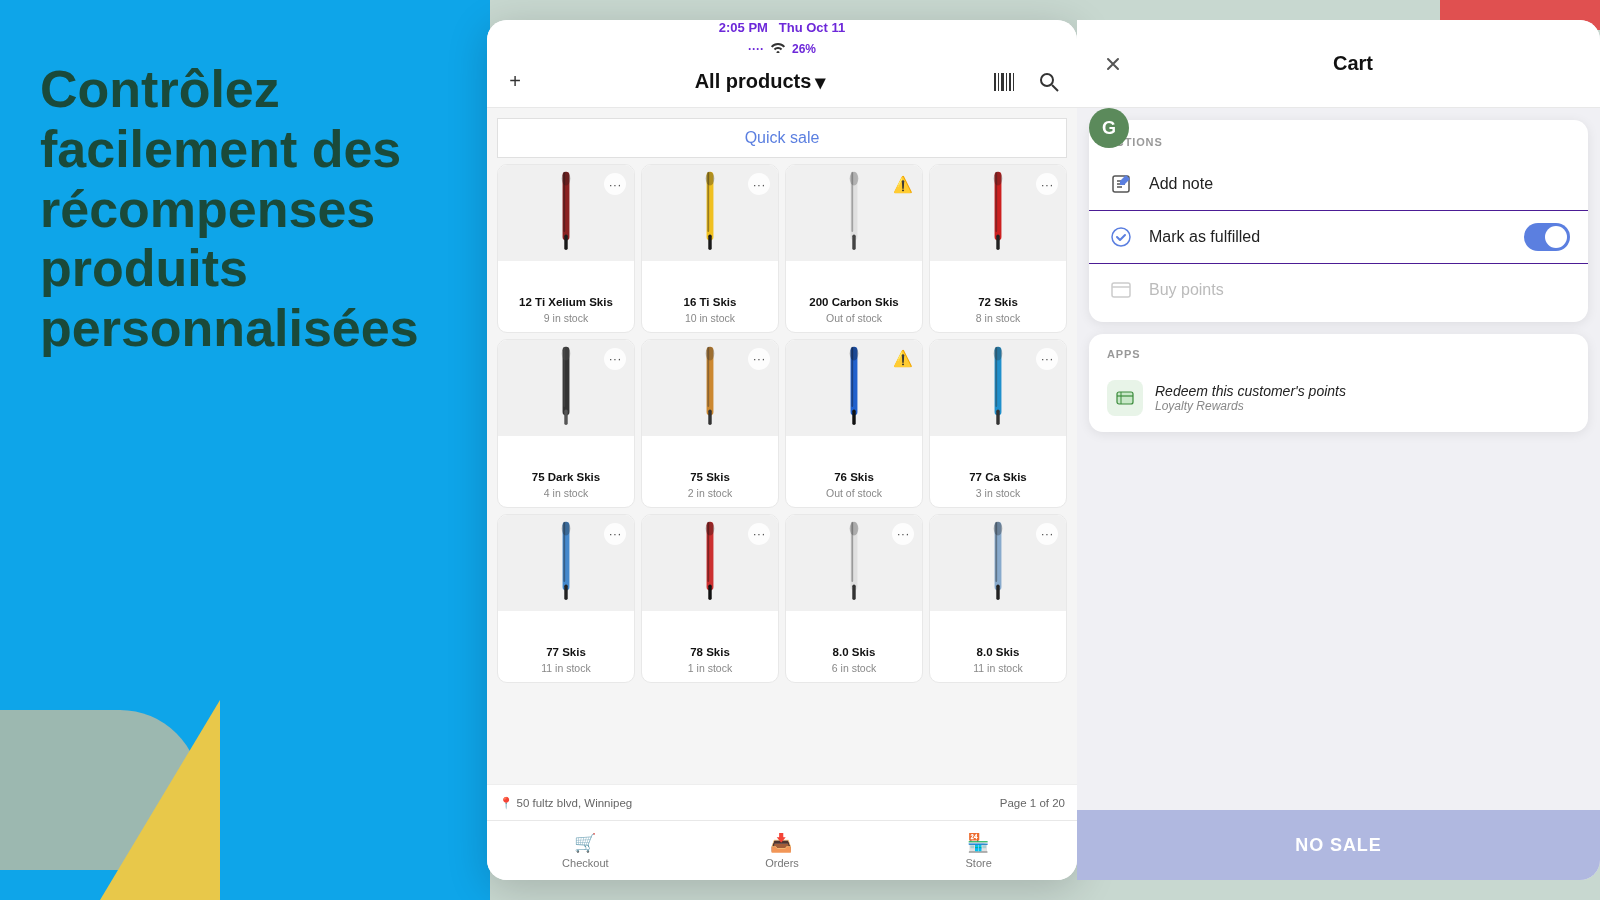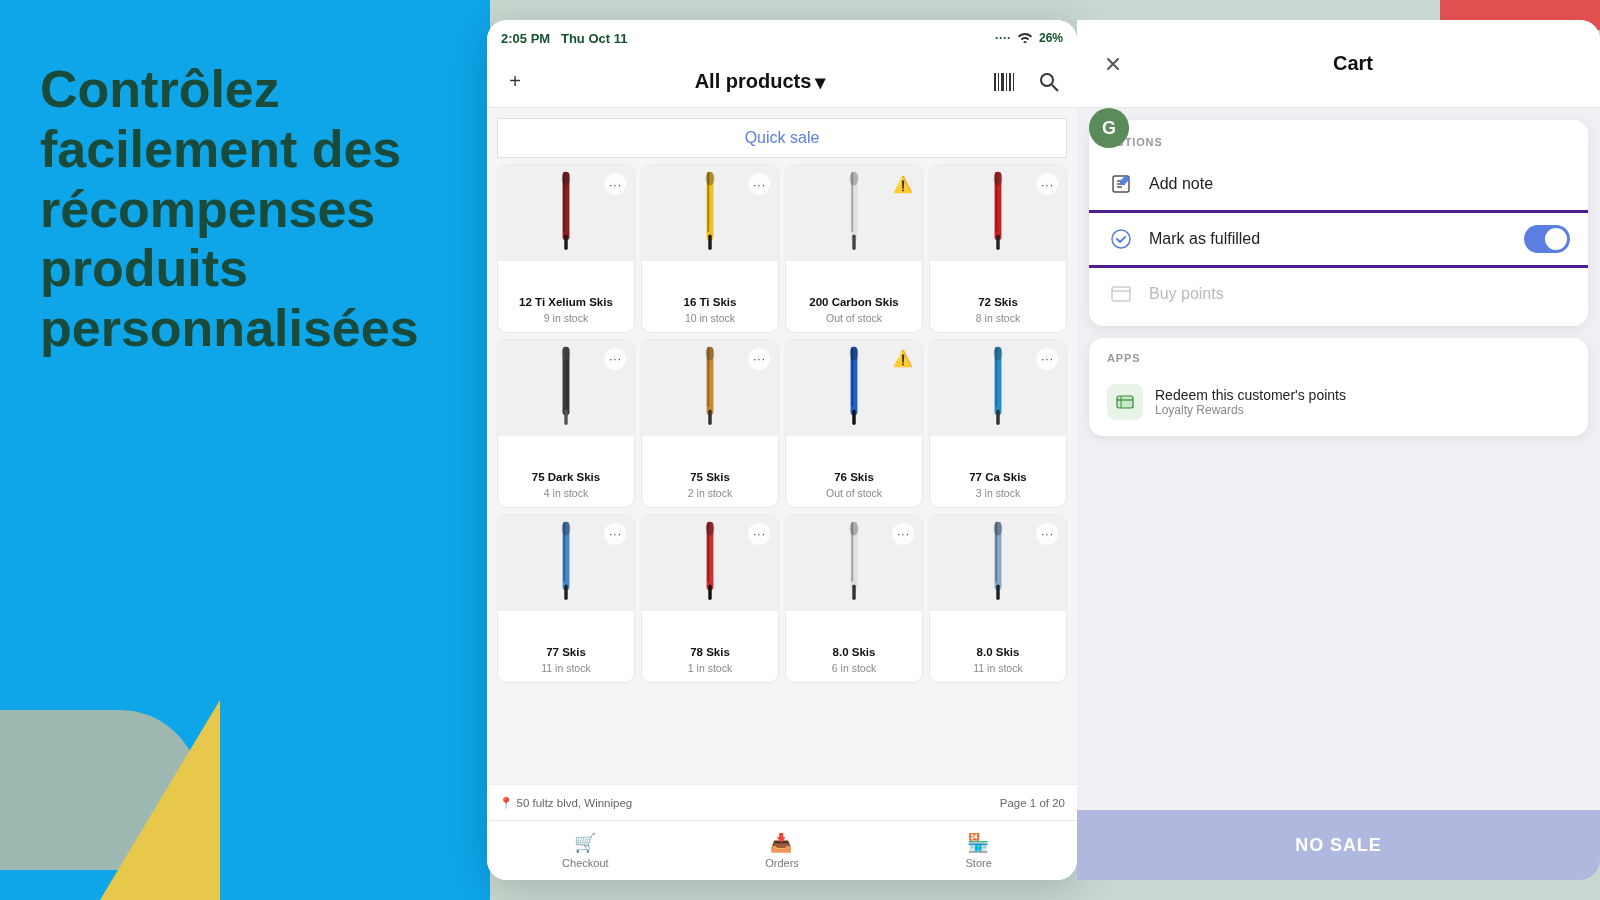--- a/index.html
+++ b/index.html
@@ -70,21 +70,22 @@
     
     .status-bar {
       height: 36px;
       background: #fff;
       display: flex;
       align-items: center;
       justify-content: space-between;
       padding: 0 14px;
       font-size: 13px;
       font-weight: 600;
-      color: #14532d;
+      color: #6d28d9;
+      flex-direction: column;
     }
     .status-right {
       display: flex; align-items: center; gap: 6px; font-size: 12px;
     }
 
     
     .app-header {
       height: 52px;
       background: #fff;
       display: flex;
@@ -252,21 +253,21 @@
       font-size: 11px; font-weight: 700;
       color: #999; letter-spacing: 0.08em;
       padding: 0 18px 10px;
       text-transform: uppercase;
     }
     .action-row {
       display: flex; align-items: center;
       padding: 12px 18px;
       gap: 14px;
       cursor: pointer;
-      border-bottom: 3px solid #4c1d95;
+      border-bottom: 1px solid #4c1d95;
     }
     .action-row:last-child { border-bottom: none; }
     .action-icon {
       width: 28px; height: 28px;
       display: flex; align-items: center; justify-content: center;
       color: #555; font-size: 18px;
     }
     .action-label {
       font-size: 16px; color: #222; flex: 1;
     }
@@ -294,21 +295,21 @@
       box-shadow: 0 2px 12px rgba(0,0,0,0.08);
     }
     .apps-title {
       font-size: 11px; font-weight: 700;
       color: #999; letter-spacing: 0.08em;
       padding: 0 18px 10px;
       text-transform: uppercase;
     }
     .app-row {
       display: flex; align-items: center;
-      padding: 10px 18px; gap: 12px; cursor: pointer;
+      padding: 10px 18px; gap: 12px; cursor: pointer; font-style: italic;
     }
     .app-icon {
       width: 36px; height: 36px;
       background: #e8f4e8;
       border-radius: 8px;
       display: flex; align-items: center; justify-content: center;
       font-size: 18px; color: #3a8a3a;
     }
     .app-info { flex: 1; }
     .app-name { font-size: 14px; font-weight: 500; color: #222; }

